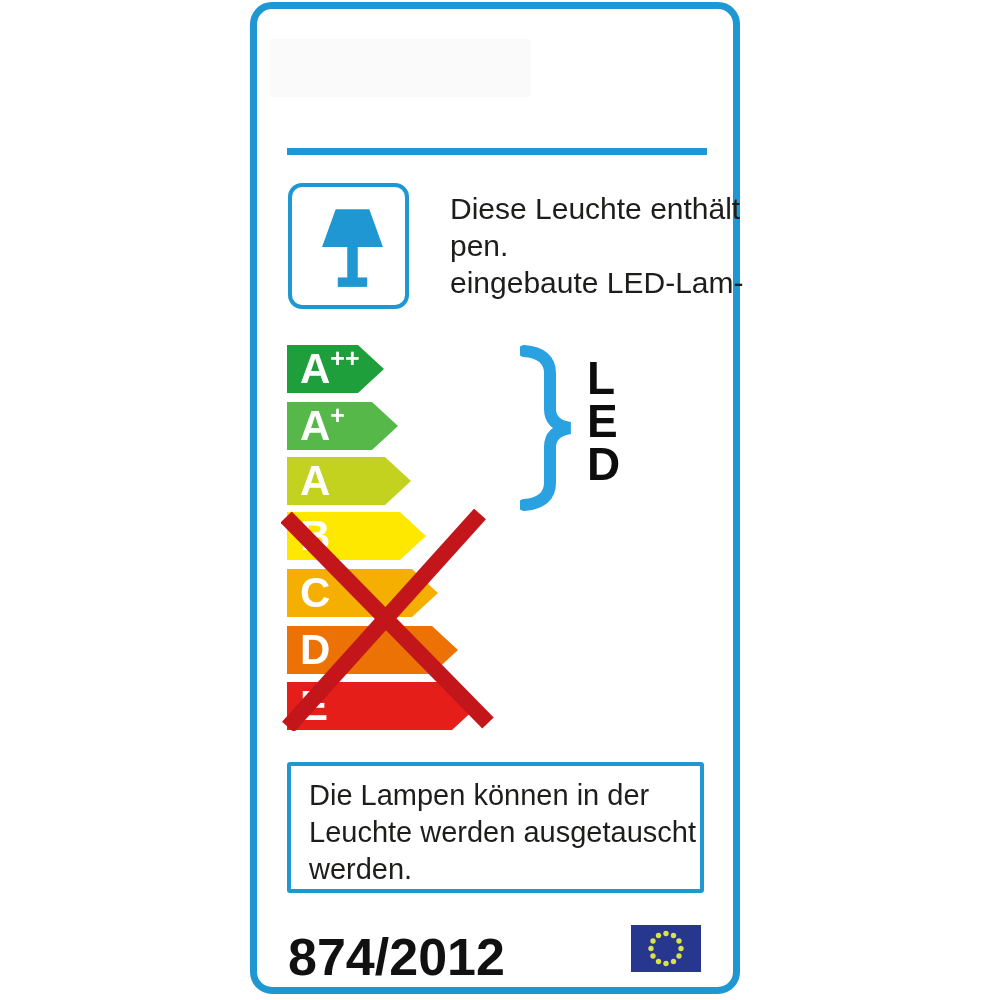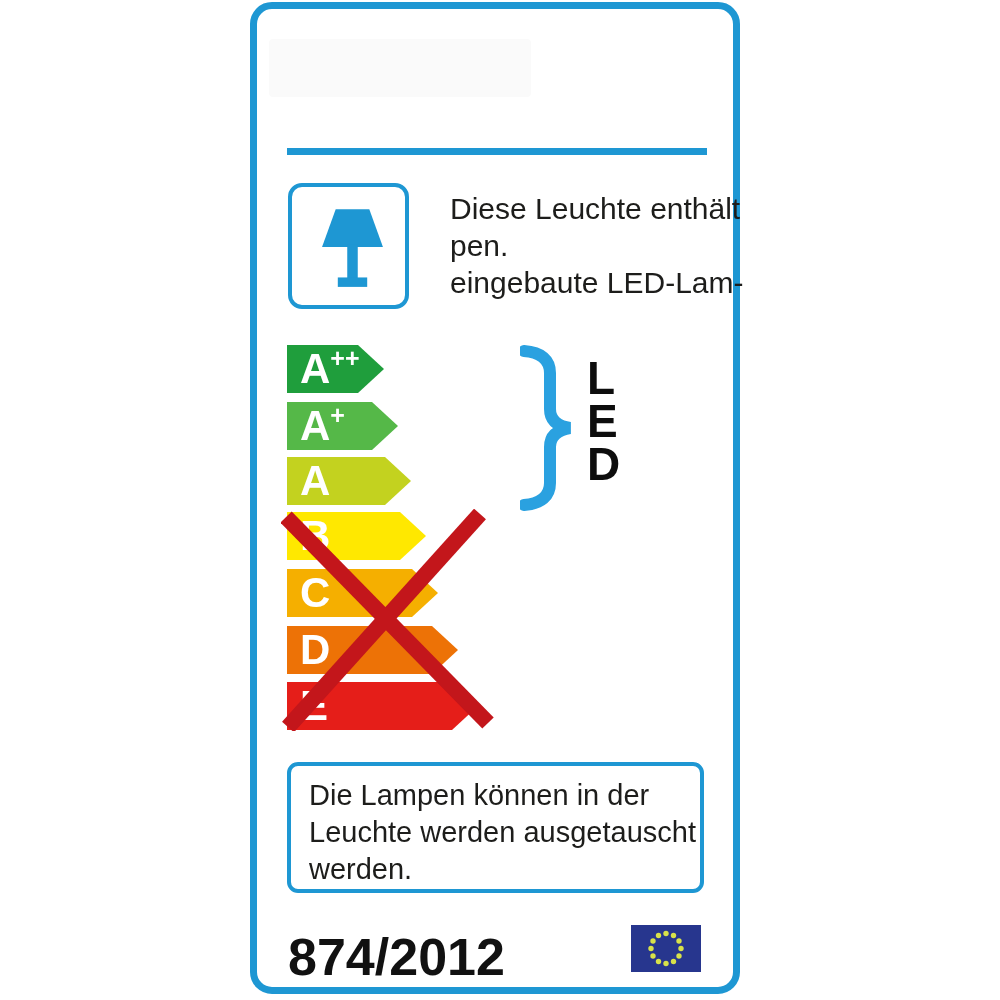--- a/index.html
+++ b/index.html
@@ -44,21 +44,21 @@
   }
   .brace-svg{position:absolute;left:263px;top:336px;}
   .led-text{
     position:absolute;left:330px;top:348px;
     font-size:46px;font-weight:bold;line-height:43px;color:#0d0d0d;
   }
   .cross-svg{position:absolute;left:24px;top:500px;}
   .bottom-box{
     position:absolute;left:30px;top:753px;width:417px;height:131px;
     box-sizing:border-box;border:4px solid var(--accent,#1e97d3);
-    border-radius:11px;background:#ffffff;
+    border-radius:3px;background:#ffffff;
     padding:11px 0 0 18px;
     font-size:29px;line-height:37px;color:var(--ink,#1d1d1b);
   }
   .regulation{
     position:absolute;left:31px;top:918px;
     font-size:52px;font-weight:bold;color:#111111;letter-spacing:0px;
   }
   .eu-flag{position:absolute;left:374px;top:916px;width:70px;height:47px;}
 </style>
 </head>

